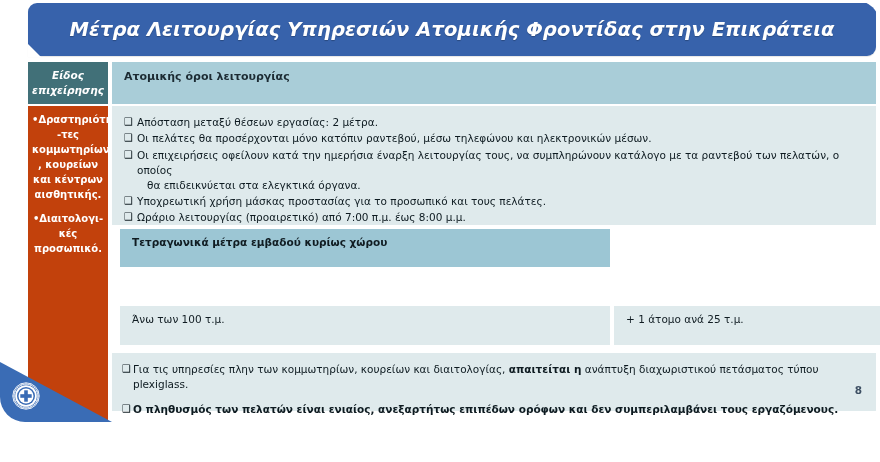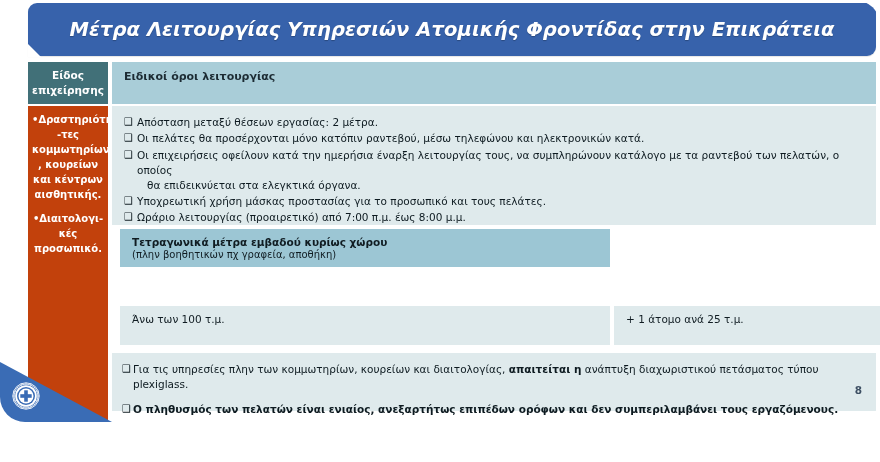--- a/index.html
+++ b/index.html
@@ -68,20 +68,21 @@
     background: #417078;
     color: #ffffff;
     display: flex;
     flex-direction: column;
     align-items: center;
     justify-content: center;
     font-size: 10.5px;
     font-weight: bold;
     line-height: 1.45;
     text-align: center;
+    font-style: italic;
   }
   .side-body {
     position: absolute;
     left: 28px;
     top: 106px;
     width: 80px;
     height: 318px;
     background: #c2410c;
     color: #ffffff;
     padding: 6px 4px 0 4px;
@@ -261,30 +262,30 @@
   <div class="side-head">
     <span>Είδος</span>
     <span>επιχείρησης</span>
   </div>
 
   <div class="side-body">
     <p>•Δραστηριότη -τες κομμωτηρίων , κουρείων και κέντρων αισθητικής.</p>
     <p>•Διαιτολογι- κές προσωπικό.</p>
   </div>
 
-  <div class="cond-head">Ειδικοί όροι λειτουργίας</div>
+  <div class="cond-head">Ατομικής όροι λειτουργίας</div>
 
   <div class="rules">
     <div class="rule-line">
       <span class="rule-glyph">❑</span>
       <span class="rule-text">Απόσταση μεταξύ θέσεων εργασίας: 2 μέτρα.</span>
     </div>
     <div class="rule-line">
       <span class="rule-glyph">❑</span>
-      <span class="rule-text">Οι πελάτες θα προσέρχονται μόνο κατόπιν ραντεβού, μέσω τηλεφώνου και ηλεκτρονικών κατά.</span>
+      <span class="rule-text">Οι πελάτες θα προσέρχονται μόνο κατόπιν ραντεβού, μέσω τηλεφώνου και ηλεκτρονικών μέσων.</span>
     </div>
     <div class="rule-line">
       <span class="rule-glyph">❑</span>
       <span class="rule-text">
         <span>Οι επιχειρήσεις οφείλουν κατά την ημερήσια έναρξη λειτουργίας τους, να συμπληρώνουν κατάλογο με τα ραντεβού των πελατών, ο οποίος</span>
         <span class="cont">θα επιδεικνύεται στα ελεγκτικά όργανα.</span>
       </span>
     </div>
     <div class="rule-line">
       <span class="rule-glyph">❑</span>
@@ -297,21 +298,20 @@
     <div class="rule-line">
       <span class="rule-glyph">❑</span>
       <span class="rule-text">Κυριακή 31 Ιανουαρίου, κλειστά.</span>
     </div>
   </div>
 
   <div class="cap">
     <div class="cap-row head">
       <div class="cap-c1">
         <span>Τετραγωνικά μέτρα εμβαδού κυρίως χώρου</span>
-        <span class="cap-sub">(πλην βοηθητικών πχ γραφεία, αποθήκη)</span>
       </div>
     </div>
     <div class="cap-row r1">
       <div class="cap-c1">Έως 100 τ.μ.</div>
       <div class="cap-c2">4 άτομα</div>
     </div>
     <div class="cap-row r2">
       <div class="cap-c1">Άνω των 100 τ.μ.</div>
       <div class="cap-c2">+ 1 άτομο ανά 25 τ.μ.</div>
     </div>

